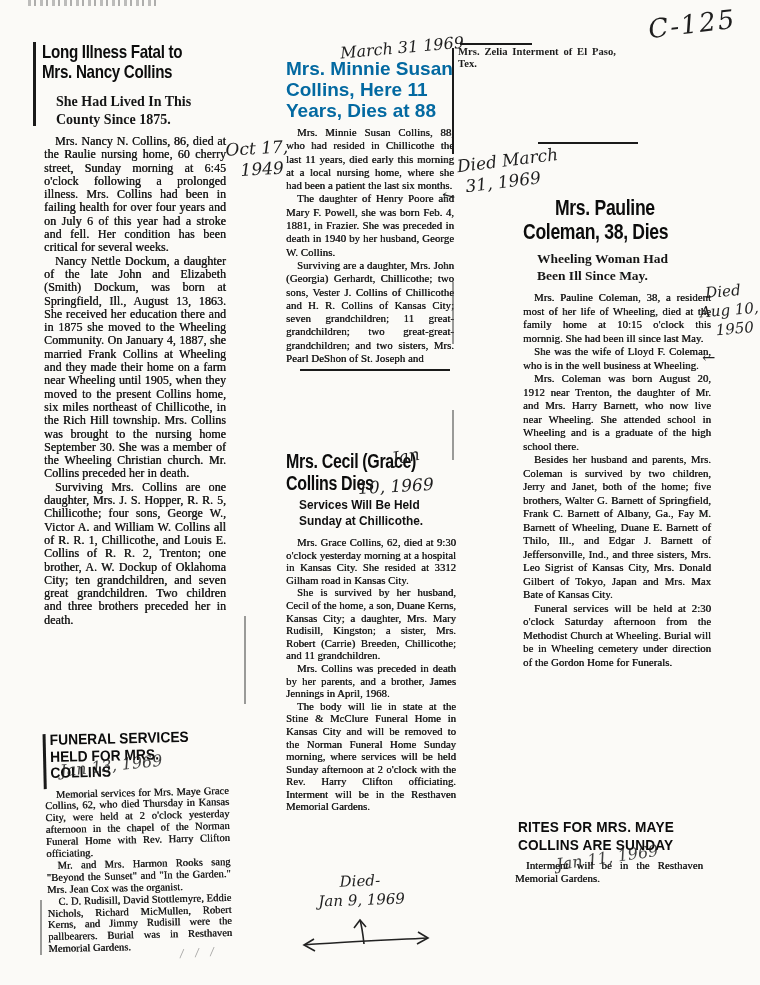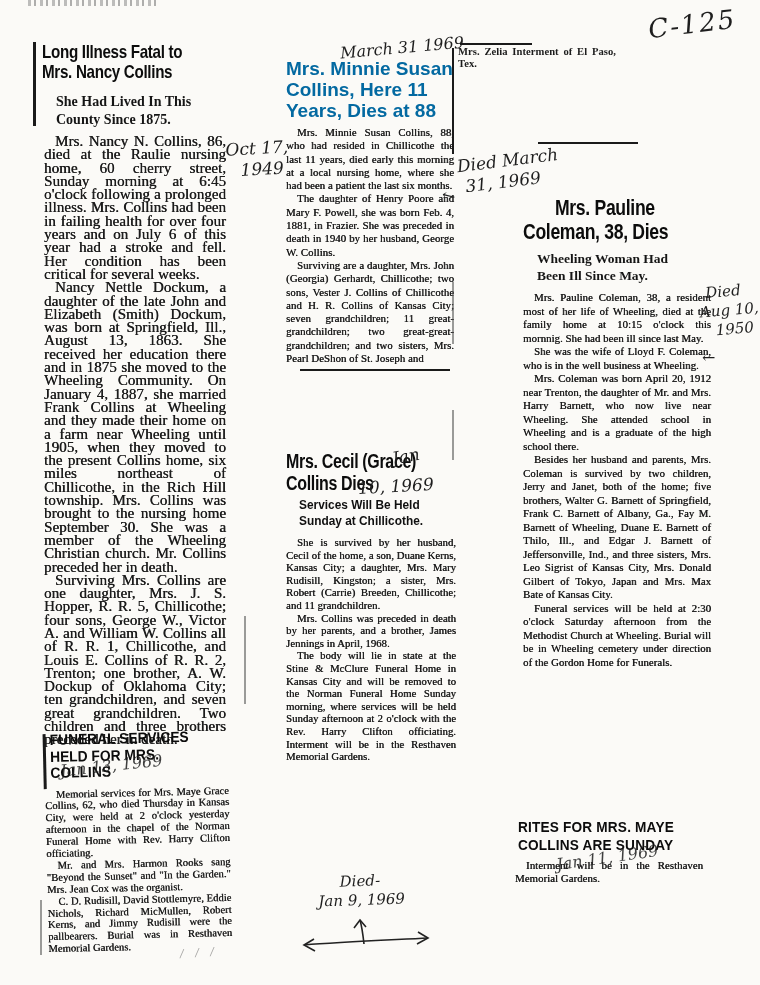--- a/index.html
+++ b/index.html
@@ -15,21 +15,21 @@
   .body p { margin:0; text-indent:11px; }
   .body p.noindent { text-indent:0; }
 
   .hl-sans { font-family:"Liberation Sans", sans-serif; font-weight:700;
              color:#0c0c0c; letter-spacing:-0.4px; transform-origin:left top; }
   .hl-serif { font-family:Liberation Sans, sans-serif; font-weight:700; color:#0369a1; }
   .sub-serif { font-weight:700; color:#151515; }
   .sub-sans { font-family:"Liberation Sans", sans-serif; font-weight:700;
               color:#101010; transform-origin:left top; }
 
-  .nancy .body { width:182px; margin-left:8px; margin-top:7px; font-size:15px; line-height:13.3px; }
+  .nancy .body { width:182px; margin-left:8px; margin-top:7px; font-size:12px; line-height:13.3px; }
   .minnie .body { width:168px; margin-top:5px; font-size:10.8px; line-height:13.3px; }
   .zelia .body { width:158px; margin-left:6px; font-size:10.6px; line-height:11.9px; font-weight:700; text-shadow:none; }
   .pauline .body { width:188px; margin-top:7px; font-size:10.8px; line-height:13.5px; }
   .grace .body { width:170px; margin-top:7px; font-size:10.7px; line-height:12.6px; }
   .funeral .body { width:184px; margin-left:4px; margin-top:7px; font-size:10.5px; line-height:11.9px; }
   .rites .body { width:188px; margin-top:5px; font-size:10.8px; line-height:13.2px; }
 
   .hw { position:absolute; font-family:"DejaVu Serif", serif; font-style:italic;
         color:#1e1e1e; white-space:nowrap; line-height:1.25; }
   .rule { position:absolute; background:#1a1a1a; }
@@ -94,36 +94,37 @@
 
   <article class="art pauline" style="left:523px; top:196px; width:195px;">
     <h1 class="hl-sans" style="font-size:22px; line-height:24px; width:235px; transform:scaleX(0.80);">
       <span style="display:block; padding-left:40px;">Mrs. Pauline</span>
       <span style="display:block;">Coleman, 38, Dies</span>
     </h1>
     <h2 class="sub-serif" style="font-size:13.5px; line-height:17px; width:150px; margin-left:14px; margin-top:6px;">Wheeling Woman Had Been Ill Since May.</h2>
     <div class="body">
       <p>Mrs. Pauline Coleman, 38, a resident most of her life of Wheeling, died at the family home at 10:15 o'clock this mornnig. She had been ill since last May.</p>
       <p>She was the wife of Lloyd F. Coleman, who is in the well business at Wheeling.</p>
-      <p>Mrs. Coleman was born April 20, 1912 near Trenton, the daughter of Mr. and Mrs. Harry Barnett, who now live near Wheeling. She attended school in Wheeling and is a graduate of the high school there.</p>
+      <p>Mrs. Coleman was born August 20, 1912 near Trenton, the daughter of Mr. and Mrs. Harry Barnett, who now live near Wheeling. She attended school in Wheeling and is a graduate of the high school there.</p>
       <p>Besides her husband and parents, Mrs. Coleman is survived by two children, Jerry and Janet, both of the home; five brothers, Walter G. Barnett of Springfield, Frank C. Barnett of Albany, Ga., Fay M. Barnett of Wheeling, Duane E. Barnett of Thilo, Ill., and Edgar J. Barnett of Jeffersonville, Ind., and three sisters, Mrs. Leo Sigrist of Kansas City, Mrs. Donald Gilbert of Tokyo, Japan and Mrs. Max Bate of Kansas City.</p>
       <p>Funeral services will be held at 2:30 o'clock Saturday afternoon from the Methodist Church at Wheeling. Burial will be in Wheeling cemetery under direction of the Gordon Home for Funerals.</p>
     </div>
   </article>
   <div class="hw" style="left:700px; top:282px; font-size:15px; transform:rotate(-5deg);">
     <div style="padding-left:7px;">Died</div>
     <div>Aug 10,</div>
     <div style="padding-left:14px;">1950</div>
   </div>
   <div class="hw" style="left:702px; top:348px; font-size:16px;">←</div>
 
   <article class="art grace" style="left:286px; top:450px; width:172px;">
     <h1 class="hl-sans" style="font-size:19.5px; line-height:22px; width:205px; transform:scaleX(0.82);">Mrs. Cecil (Grace) Collins Dies</h1>
     <h2 class="sub-sans" style="font-size:12.5px; line-height:16px; width:145px; margin-left:13px; margin-top:3px; transform:scaleX(0.95);">Services Will Be Held Sunday at Chillicothe.</h2>
     <div class="body">
+      <p>Mrs. Grace Collins, 62, died at 9:30 o'clock yesterday morning at a hospital in Kansas City. She resided at 3312 Gilham road in Kansas City.</p>
       <p>She is survived by her husband, Cecil of the home, a son, Duane Kerns, Kansas City; a daughter, Mrs. Mary Rudisill, Kingston; a sister, Mrs. Robert (Carrie) Breeden, Chillicothe; and 11 grandchildren.</p>
       <p>Mrs. Collins was preceded in death by her parents, and a brother, James Jennings in April, 1968.</p>
       <p>The body will lie in state at the Stine &amp; McClure Funeral Home in Kansas City and will be removed to the Norman Funeral Home Sunday morning, where services will be held Sunday afternoon at 2 o'clock with the Rev. Harry Clifton officiating. Interment will be in the Resthaven Memorial Gardens.</p>
     </div>
   </article>
   <div class="hw" style="left:392px; top:446px; font-size:17px; transform:rotate(-10deg);">Jan</div>
   <div class="hw" style="left:358px; top:476px; font-size:17px; transform:rotate(-3deg);">10, 1969</div>
 
   <div class="hw" style="left:318px; top:872px; font-size:15px; transform:rotate(-2deg);">
     <div style="padding-left:22px;">Died-</div>

